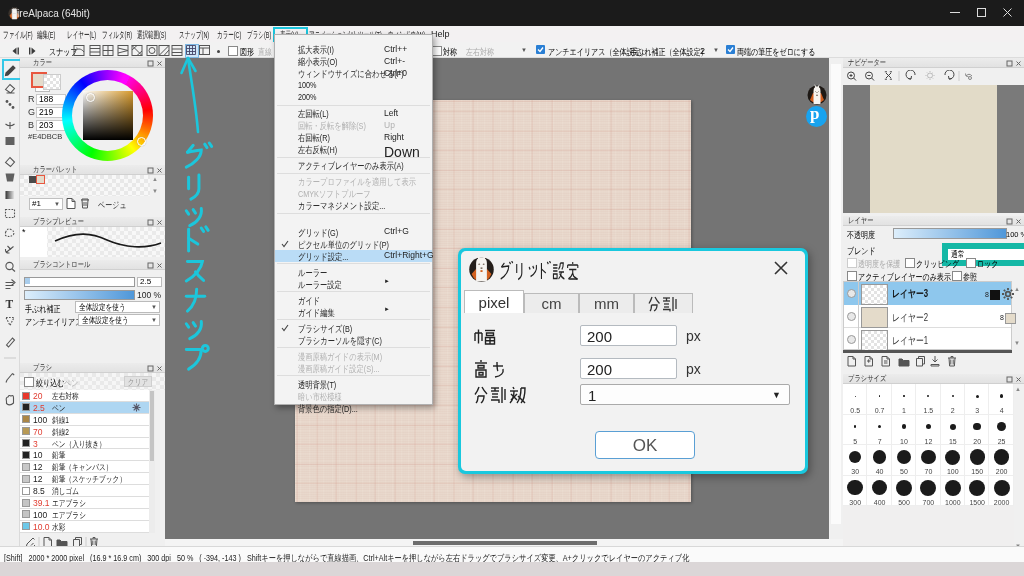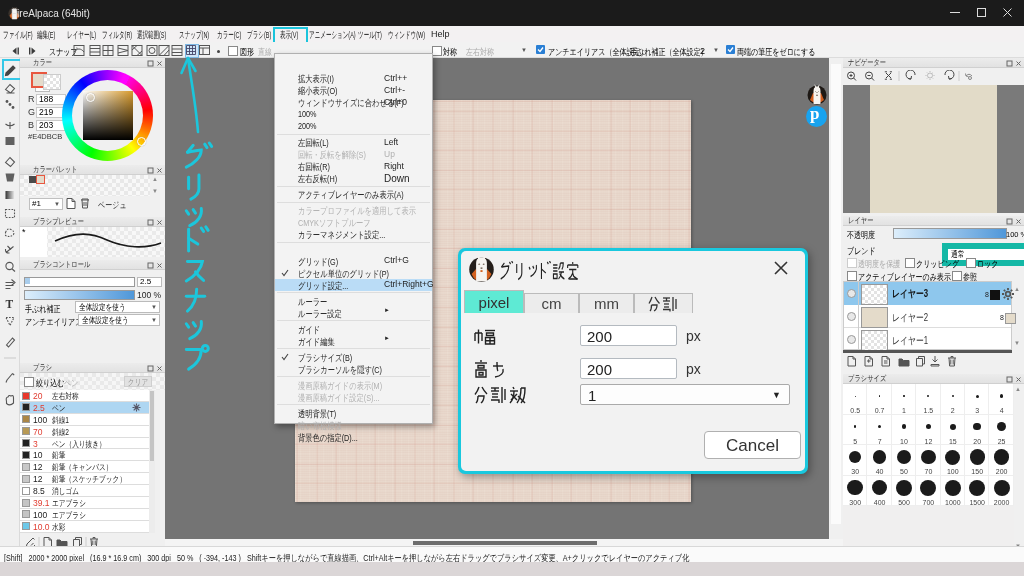--- a/index.html
+++ b/index.html
@@ -507,21 +507,21 @@
 <div class="abs" style="left:1014px;top:384px;width:10px;height:178px;background:#f0f0f0"></div>
 <div class="abs" style="left:1015px;top:386px;font-size:6px;color:#888">▲</div>
 <div class="abs" style="left:1015px;top:543px;font-size:6px;color:#888">▼</div>
 <div class="abs" style="left:843px;top:506px;width:171px;height:56px;background:#f0efef"></div>
 
 <div class="abs" style="left:0;top:546px;width:1024px;height:16px;background:#fafafa;border-top:1px solid #d8d8d8;box-sizing:border-box">
   <span class="abs cjk" style="left:4px;top:5px;font-size:9px;color:#222;transform:scaleX(.80)">[Shift]&nbsp;&nbsp;&nbsp;2000 * 2000 pixel&nbsp;&nbsp;&nbsp;(16.9 * 16.9 cm)&nbsp;&nbsp;&nbsp;300 dpi&nbsp;&nbsp;&nbsp;50 %&nbsp;&nbsp;&nbsp;( -394, -143 )&nbsp;&nbsp;&nbsp;Shiftキーを押しながらで直線描画、Ctrl+Altキーを押しながら左右ドラッグでブラシサイズ変更、A+クリックでレイヤーのアクティブ化</span>
 </div>
 <div class="abs" style="left:0;top:562px;width:1024px;height:14px;background:#dbd6d7"></div>
 
-<div class="abs" style="left:274px;top:53px;width:159px;height:371px;background:#f3f3f3;border:1px solid #b0b0b0;box-shadow:2px 3px 6px rgba(0,0,0,.35);box-sizing:border-box;font-size:9.3px;color:#222;padding-top:18px" id="viewmenu">
+<div class="abs" style="left:274px;top:34px;width:159px;height:371px;background:#f3f3f3;border:1px solid #b0b0b0;box-shadow:2px 3px 6px rgba(0,0,0,.35);box-sizing:border-box;font-size:9.3px;color:#222;padding-top:8px" id="viewmenu">
     <div style="position:relative;height:12px;">
       <span class="cjk" style="position:absolute;left:23px;top:1px;color:#222">拡大表示(I)</span>
       <span style="position:absolute;left:109px;top:0.5px;color:#222;font-size:8.5px">Ctrl++</span>
     </div>
     <div style="position:relative;height:12px;">
       <span class="cjk" style="position:absolute;left:23px;top:1px;color:#222">縮小表示(O)</span>
       <span style="position:absolute;left:109px;top:0.5px;color:#222;font-size:8.5px">Ctrl+-</span>
     </div>
     <div style="position:relative;height:12px;">
       <span class="cjk" style="position:absolute;left:23px;top:1px;color:#222">ウィンドウサイズに合わせる(F)</span>
@@ -541,21 +541,21 @@
     <div style="position:relative;height:12px;">
       <span class="cjk" style="position:absolute;left:23px;top:1px;color:#b0b0b0">回転・反転を解除(S)</span>
       <span style="position:absolute;left:109px;top:0.5px;color:#b0b0b0;font-size:8.5px">Up</span>
     </div>
     <div style="position:relative;height:12px;">
       <span class="cjk" style="position:absolute;left:23px;top:1px;color:#222">右回転(R)</span>
       <span style="position:absolute;left:109px;top:0.5px;color:#222;font-size:8.5px">Right</span>
     </div>
     <div style="position:relative;height:12px;">
       <span class="cjk" style="position:absolute;left:23px;top:1px;color:#222">左右反転(H)</span>
-      <span style="position:absolute;left:109px;top:0.5px;color:#222;font-size:10px">Down</span>
+      <span style="position:absolute;left:109px;top:0.5px;color:#222;font-size:14px">Down</span>
     </div>
     <div style="height:1px;background:#ddd;margin:1.5px 2px"></div>
     <div style="position:relative;height:12px;">
       <span class="cjk" style="position:absolute;left:23px;top:1px;color:#222">アクティブレイヤーのみ表示(A)</span>
     </div>
     <div style="height:1px;background:#ddd;margin:1.5px 2px"></div>
     <div style="position:relative;height:12px;">
       <span class="cjk" style="position:absolute;left:23px;top:1px;color:#b0b0b0">カラープロファイルを適用して表示</span>
     </div>
     <div style="position:relative;height:12px;">
@@ -723,21 +723,21 @@
           <path d="M8 12 L9.5 14.5 L14 17"></path>
           <path d="M3 17 H15"></path>
         </g>
       </g>
     </svg>
   <svg class="abs" style="left:315px;top:12px" width="16" height="16" viewBox="0 0 16 16">
       <path d="M2 2 L14 14 M14 2 L2 14" stroke="#333" stroke-width="1.6"></path>
     </svg>
 
   <div class="abs" style="left:6px;top:64px;width:229px;height:1px;background:#bbb"></div>
-  <div class="abs" style="left:6px;top:42px;width:60px;height:23px;background:#5eead4;border:1px solid #bbb;border-bottom:none;font-size:15px;color:#333;text-align:center;line-height:23px;box-sizing:border-box">pixel</div>
+  <div class="abs" style="left:6px;top:42px;width:60px;height:23px;background:#ffffff;border:1px solid #bbb;border-bottom:none;font-size:15px;color:#333;text-align:center;line-height:23px;box-sizing:border-box">pixel</div>
   <div class="abs" style="left:66px;top:45px;width:55px;height:20px;background:#ececec;border:1px solid #bbb;border-bottom:none;font-size:15px;color:#444;text-align:center;line-height:20px;box-sizing:border-box">cm</div>
   <div class="abs" style="left:121px;top:45px;width:55px;height:20px;background:#ececec;border:1px solid #bbb;border-bottom:none;font-size:15px;color:#444;text-align:center;line-height:20px;box-sizing:border-box">mm</div>
   <div class="abs" style="left:176px;top:45px;width:59px;height:20px;background:#ececec;border:1px solid #bbb;border-bottom:none;box-sizing:border-box"></div>
   <svg class="abs" style="left:189px;top:47px" width="34" height="17" viewBox="0 0 34 17" id="tab-bunkatsu">
       <g stroke="#333" stroke-width="1.3" fill="none">
         <g transform="translate(1,1)">
           <path d="M4 1 C3 4 2 6 1 7.5"></path>
           <path d="M7 1 C8.5 4 10 6 11.5 7.5"></path>
           <path d="M3.5 9 H9 C9 12 8 14 6 15"></path>
           <path d="M3.5 9 C3.5 12 3 14 2 15"></path>
@@ -812,14 +812,14 @@
           <path d="M8 8 L2 14"></path>
           <path d="M5 5 C5 10 4 14 1 17"></path>
           <path d="M12 2 C12 8 11 13 8 17"></path>
           <path d="M12 2 H16 C16 9 15 14 12 17"></path>
           <path d="M9 10 L16 17"></path>
         </g>
       </g>
     </svg>
   <div class="abs" style="left:122px;top:136px;width:210px;height:21px;background:#fdfdfd;border:1px solid #aaa;border-radius:2px;font-size:15px;line-height:21px;padding-left:7px;box-sizing:border-box;color:#222">1<span style="position:absolute;right:8px;top:0;font-size:9px;color:#222">▼</span></div>
 
-  <div class="abs" style="left:246px;top:183px;width:97px;height:28px;background:#fff;border:1px solid #b0b0b0;border-radius:4px;font-size:17px;color:#333;text-align:center;line-height:28px;box-sizing:border-box">Cancel</div>
+  <div class="abs" style="left:137px;top:183px;width:100px;height:28px;background:#fff;border:1.5px solid #5a9fd4;border-radius:4px;font-size:17px;color:#555;text-align:center;line-height:28px;box-sizing:border-box">OK</div>
 </div>
 
 </body></html>

